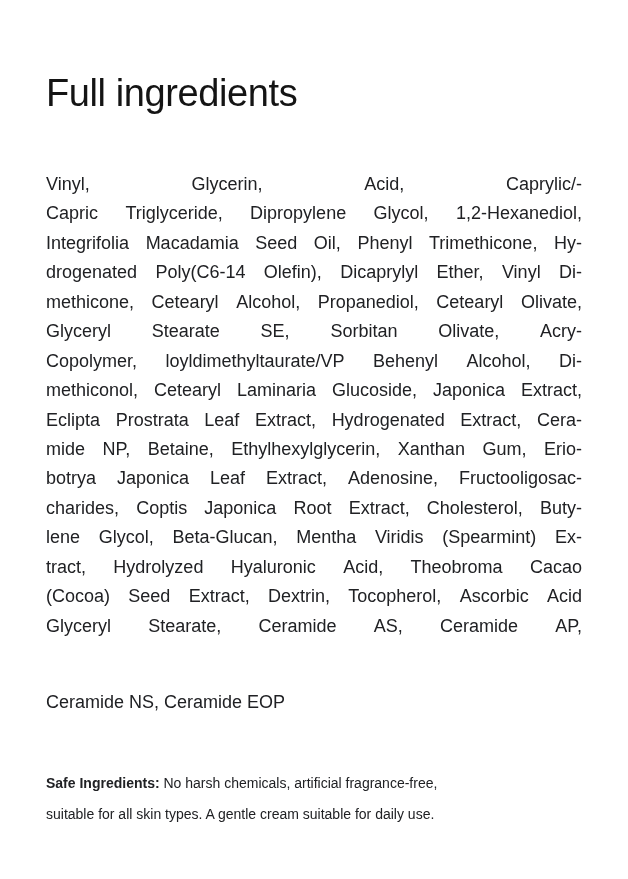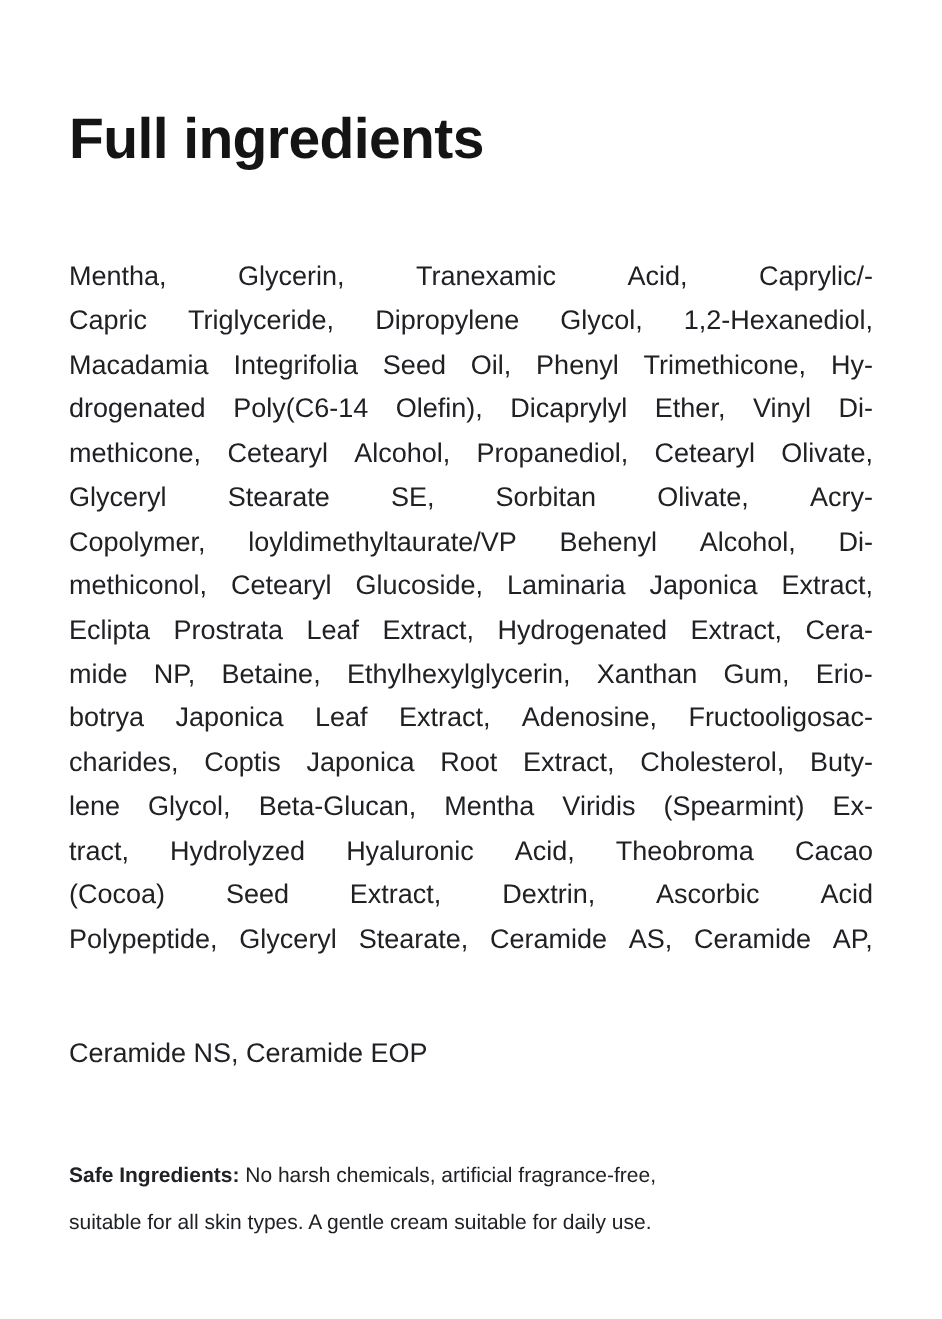--- a/index.html
+++ b/index.html
@@ -14,21 +14,21 @@
     background: var(--bg, #ffffff);
     font-family: "Liberation Sans", sans-serif;
     overflow: hidden;
   }
   .page-title {
     position: absolute;
     left: 46px;
     top: 49px;
     font-size: 38px;
     line-height: 1;
-    font-weight: 700;
+    font-weight: 400;
     letter-spacing: -0.4px;
     color: var(--heading-color, #141414);
     white-space: nowrap;
   }
   .ingredients {
     position: absolute;
     left: 46px;
     top: 170px;
     width: 536px;
     color: var(--body-color, #202124);
@@ -65,36 +65,35 @@
 </style>
 </head>
 <body>
 
 <div class="page">
 
   <h1 class="page-title">Full ingredients</h1>
 
   <div class="ingredients">
       <div class="ing-line">
-        <span>Mentha,</span>
+        <span>Vinyl,</span>
         <span>Glycerin,</span>
-        <span>Tranexamic</span>
         <span>Acid,</span>
         <span>Caprylic/-</span>
       </div>
       <div class="ing-line">
         <span>Capric</span>
         <span>Triglyceride,</span>
         <span>Dipropylene</span>
         <span>Glycol,</span>
         <span>1,2-Hexanediol,</span>
       </div>
       <div class="ing-line">
+        <span>Integrifolia</span>
         <span>Macadamia</span>
-        <span>Integrifolia</span>
         <span>Seed</span>
         <span>Oil,</span>
         <span>Phenyl</span>
         <span>Trimethicone,</span>
         <span>Hy-</span>
       </div>
       <div class="ing-line">
         <span>drogenated</span>
         <span>Poly(C6-14</span>
         <span>Olefin),</span>
@@ -122,22 +121,22 @@
       <div class="ing-line">
         <span>Copolymer,</span>
         <span>loyldimethyltaurate/VP</span>
         <span>Behenyl</span>
         <span>Alcohol,</span>
         <span>Di-</span>
       </div>
       <div class="ing-line">
         <span>methiconol,</span>
         <span>Cetearyl</span>
+        <span>Laminaria</span>
         <span>Glucoside,</span>
-        <span>Laminaria</span>
         <span>Japonica</span>
         <span>Extract,</span>
       </div>
       <div class="ing-line">
         <span>Eclipta</span>
         <span>Prostrata</span>
         <span>Leaf</span>
         <span>Extract,</span>
         <span>Hydrogenated</span>
         <span>Extract,</span>
@@ -184,25 +183,25 @@
         <span>Hyaluronic</span>
         <span>Acid,</span>
         <span>Theobroma</span>
         <span>Cacao</span>
       </div>
       <div class="ing-line">
         <span>(Cocoa)</span>
         <span>Seed</span>
         <span>Extract,</span>
         <span>Dextrin,</span>
+        <span>Tocopherol,</span>
         <span>Ascorbic</span>
         <span>Acid</span>
       </div>
       <div class="ing-line">
-        <span>Polypeptide,</span>
         <span>Glyceryl</span>
         <span>Stearate,</span>
         <span>Ceramide</span>
         <span>AS,</span>
         <span>Ceramide</span>
         <span>AP,</span>
       </div>
       <div class="ing-line last">Ceramide NS, Ceramide EOP</div>
     </div>
 

